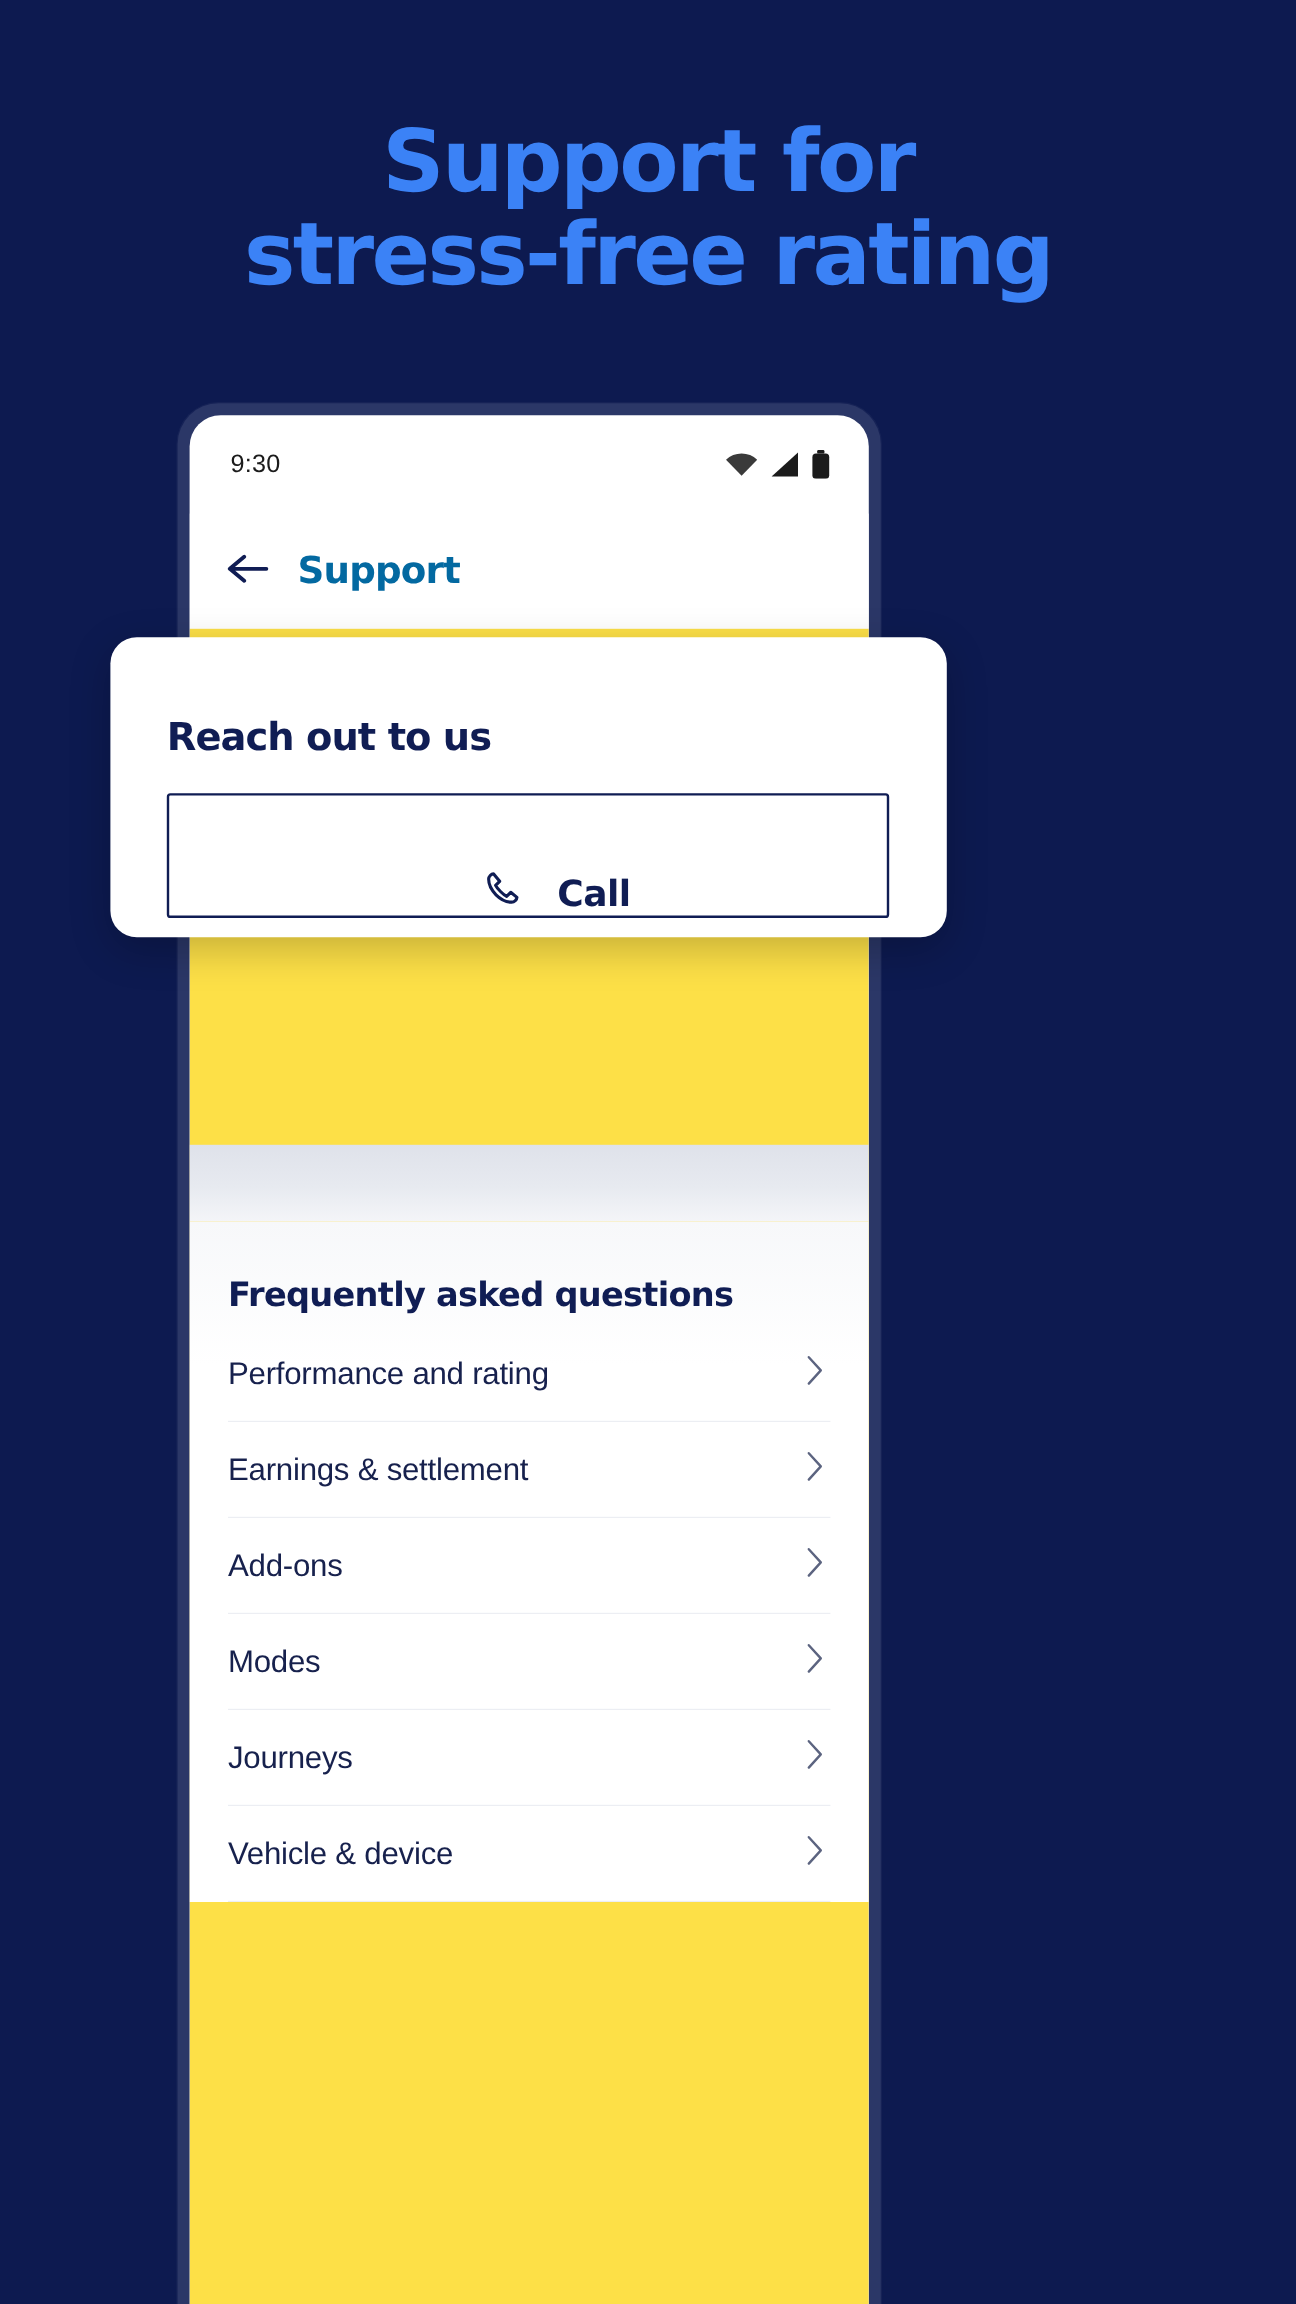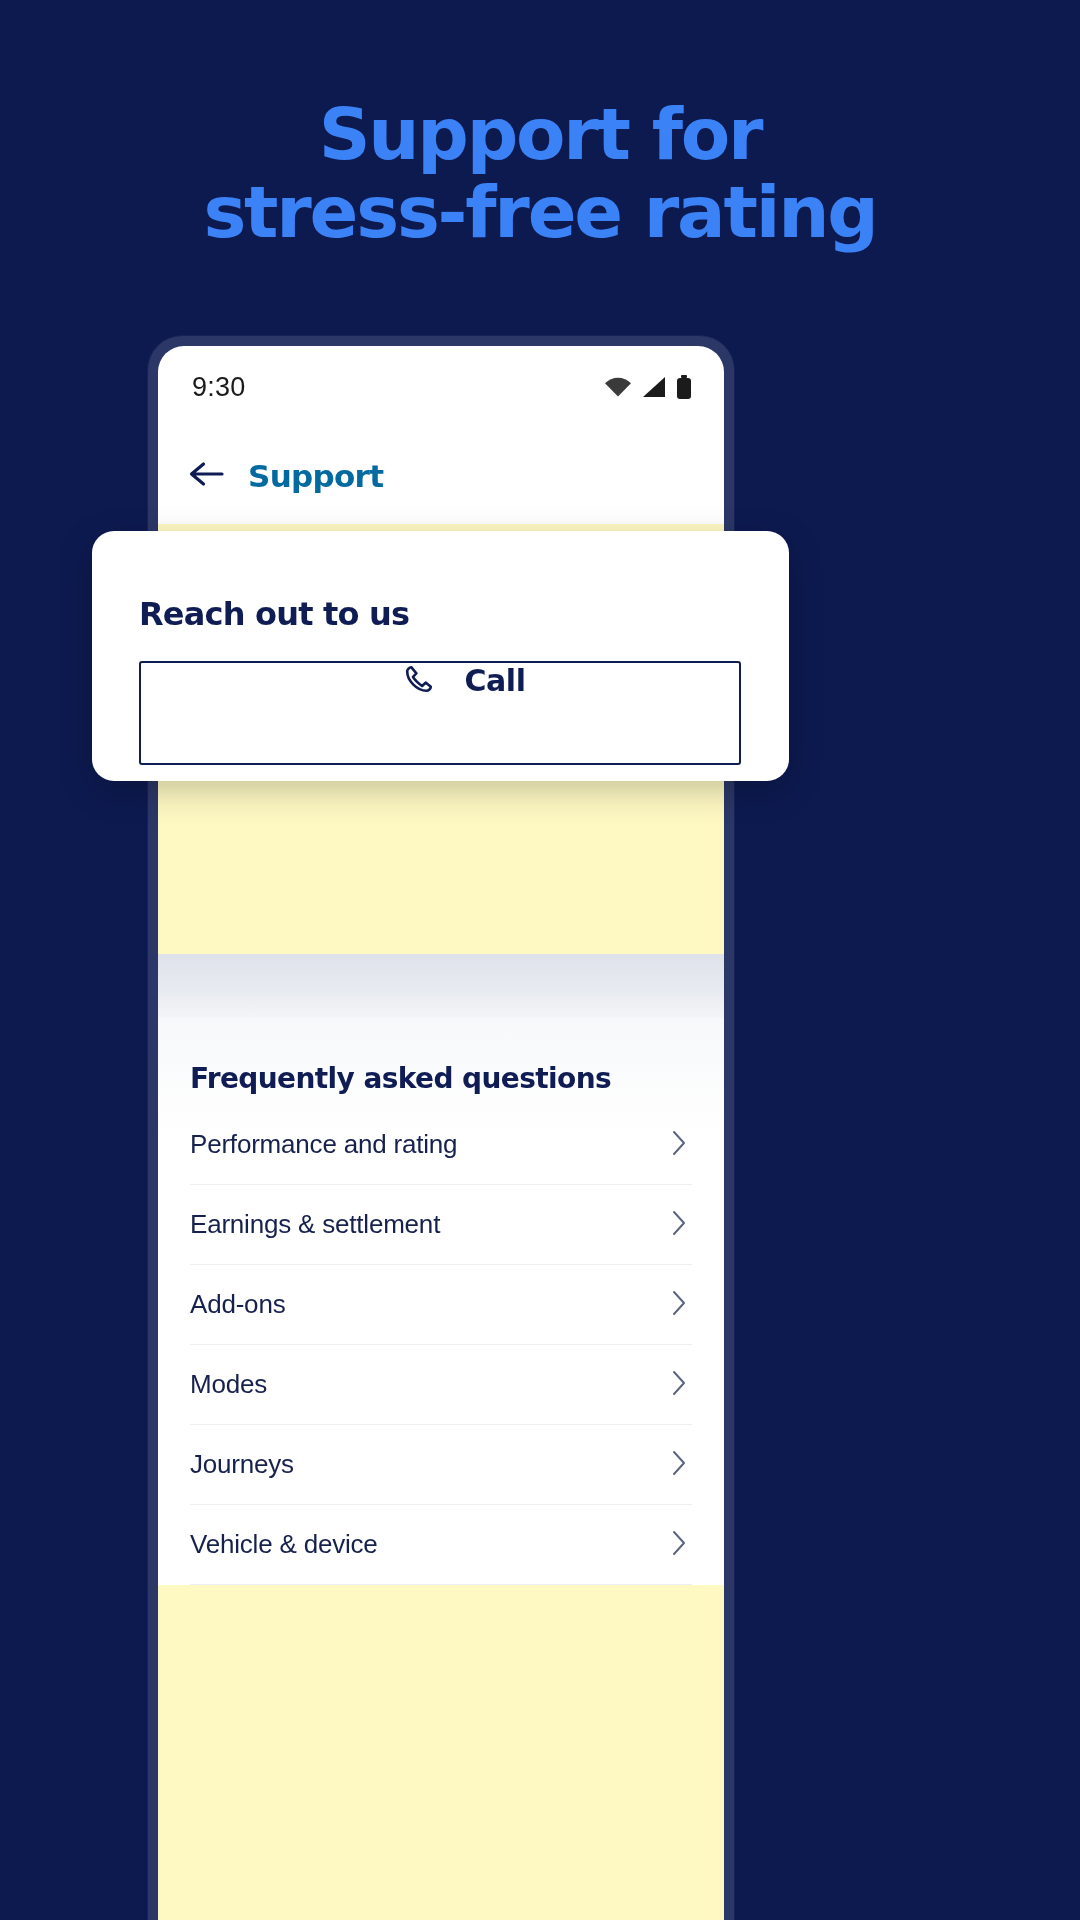--- a/index.html
+++ b/index.html
@@ -61,21 +61,21 @@
     left: 0;
     width: 566px;
     height: 82px;
     display: flex;
     align-items: center;
     justify-content: space-between;
     padding: 0 32px 0 34px;
   }
   .status-time {
     color: #1b1b1b;
-    font-size: 27px;
+    font-size: 21px;
     font-family: "Liberation Sans", sans-serif;
     letter-spacing: 0.2px;
   }
   .status-icons {
     display: flex;
     align-items: center;
     gap: 9px;
   }
   .status-icons svg { display: block; }
 
@@ -101,21 +101,21 @@
     letter-spacing: -0.7px;
   }
 
   
   .screen-body {
     position: absolute;
     top: 178px;
     left: 0;
     width: 566px;
     bottom: 0;
-    background: #fef9c3;
+    background: #fde047;
   }
 
   .grey-band {
     position: absolute;
     top: 430px;
     left: 0;
     width: 566px;
     height: 64px;
     background: linear-gradient(180deg, #dfe2ea 0%, #e7eaf0 55%, #f4f5f8 100%);
   }
@@ -181,21 +181,21 @@
   }
 
   .call-button {
     margin-top: 28px;
     width: 602px;
     height: 104px;
     border: 2px solid #101d54;
     border-radius: 3px;
     background: #ffffff;
     display: flex;
-    align-items: flex-start;
+    align-items: flex-end;
     justify-content: center;
     gap: 28px;
     cursor: pointer;
     padding-left: 48px;
   }
   .call-label {
     color: #101d54;
     font-family: "DejaVu Sans", sans-serif;
     font-weight: bold;
     font-size: 30px;

